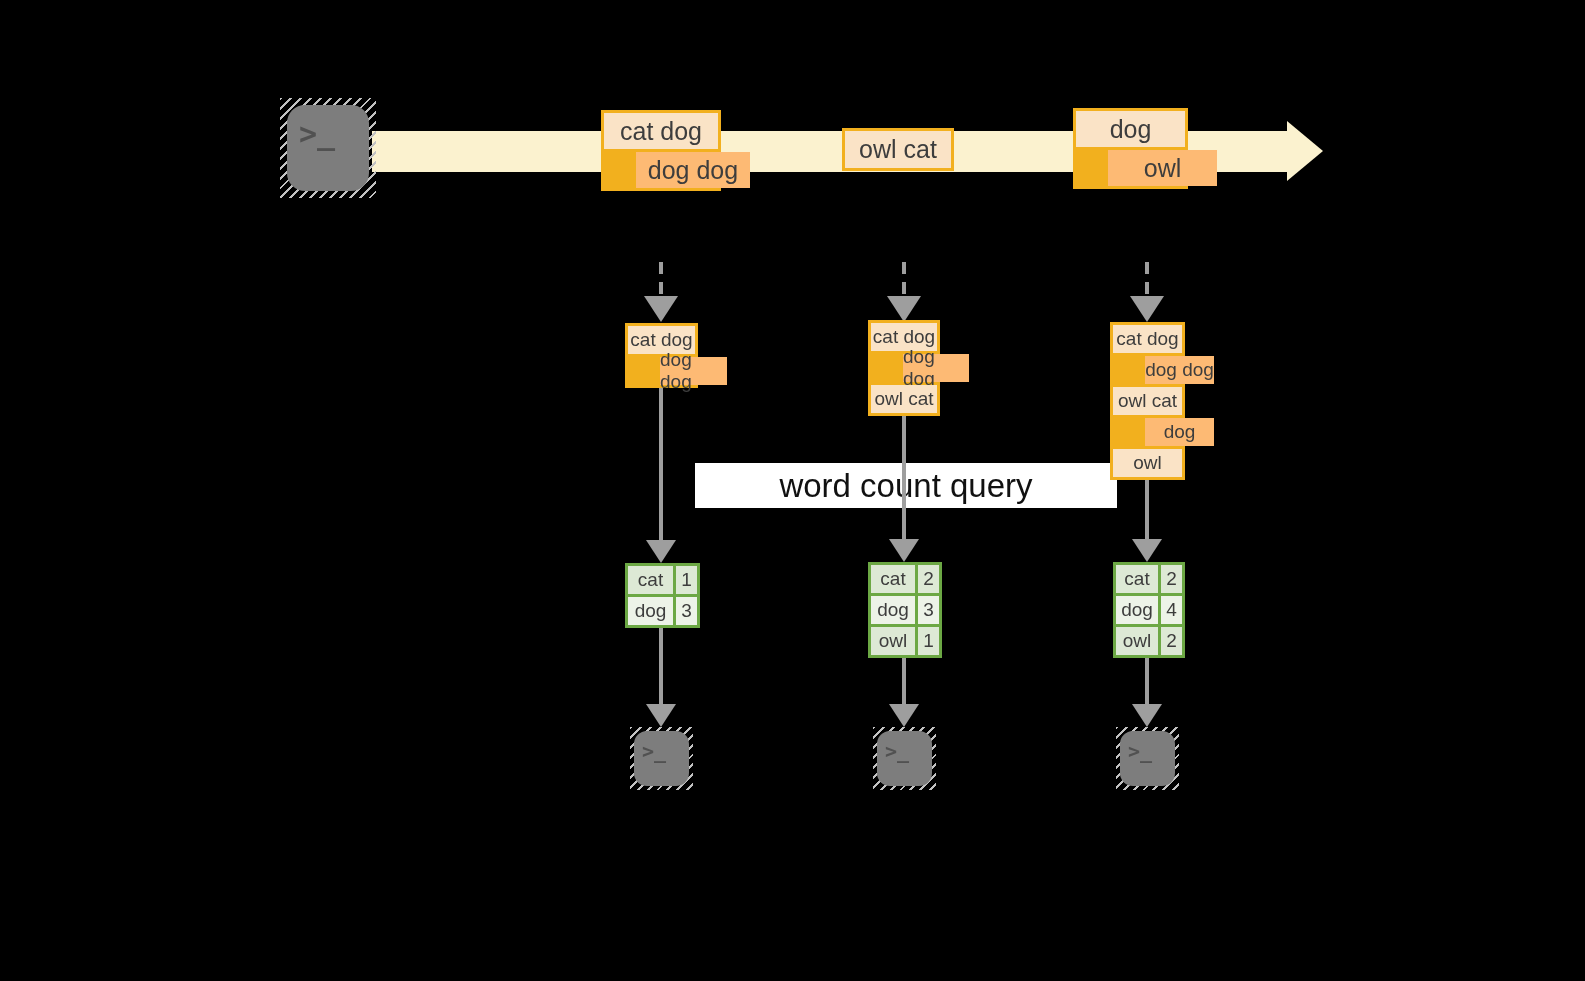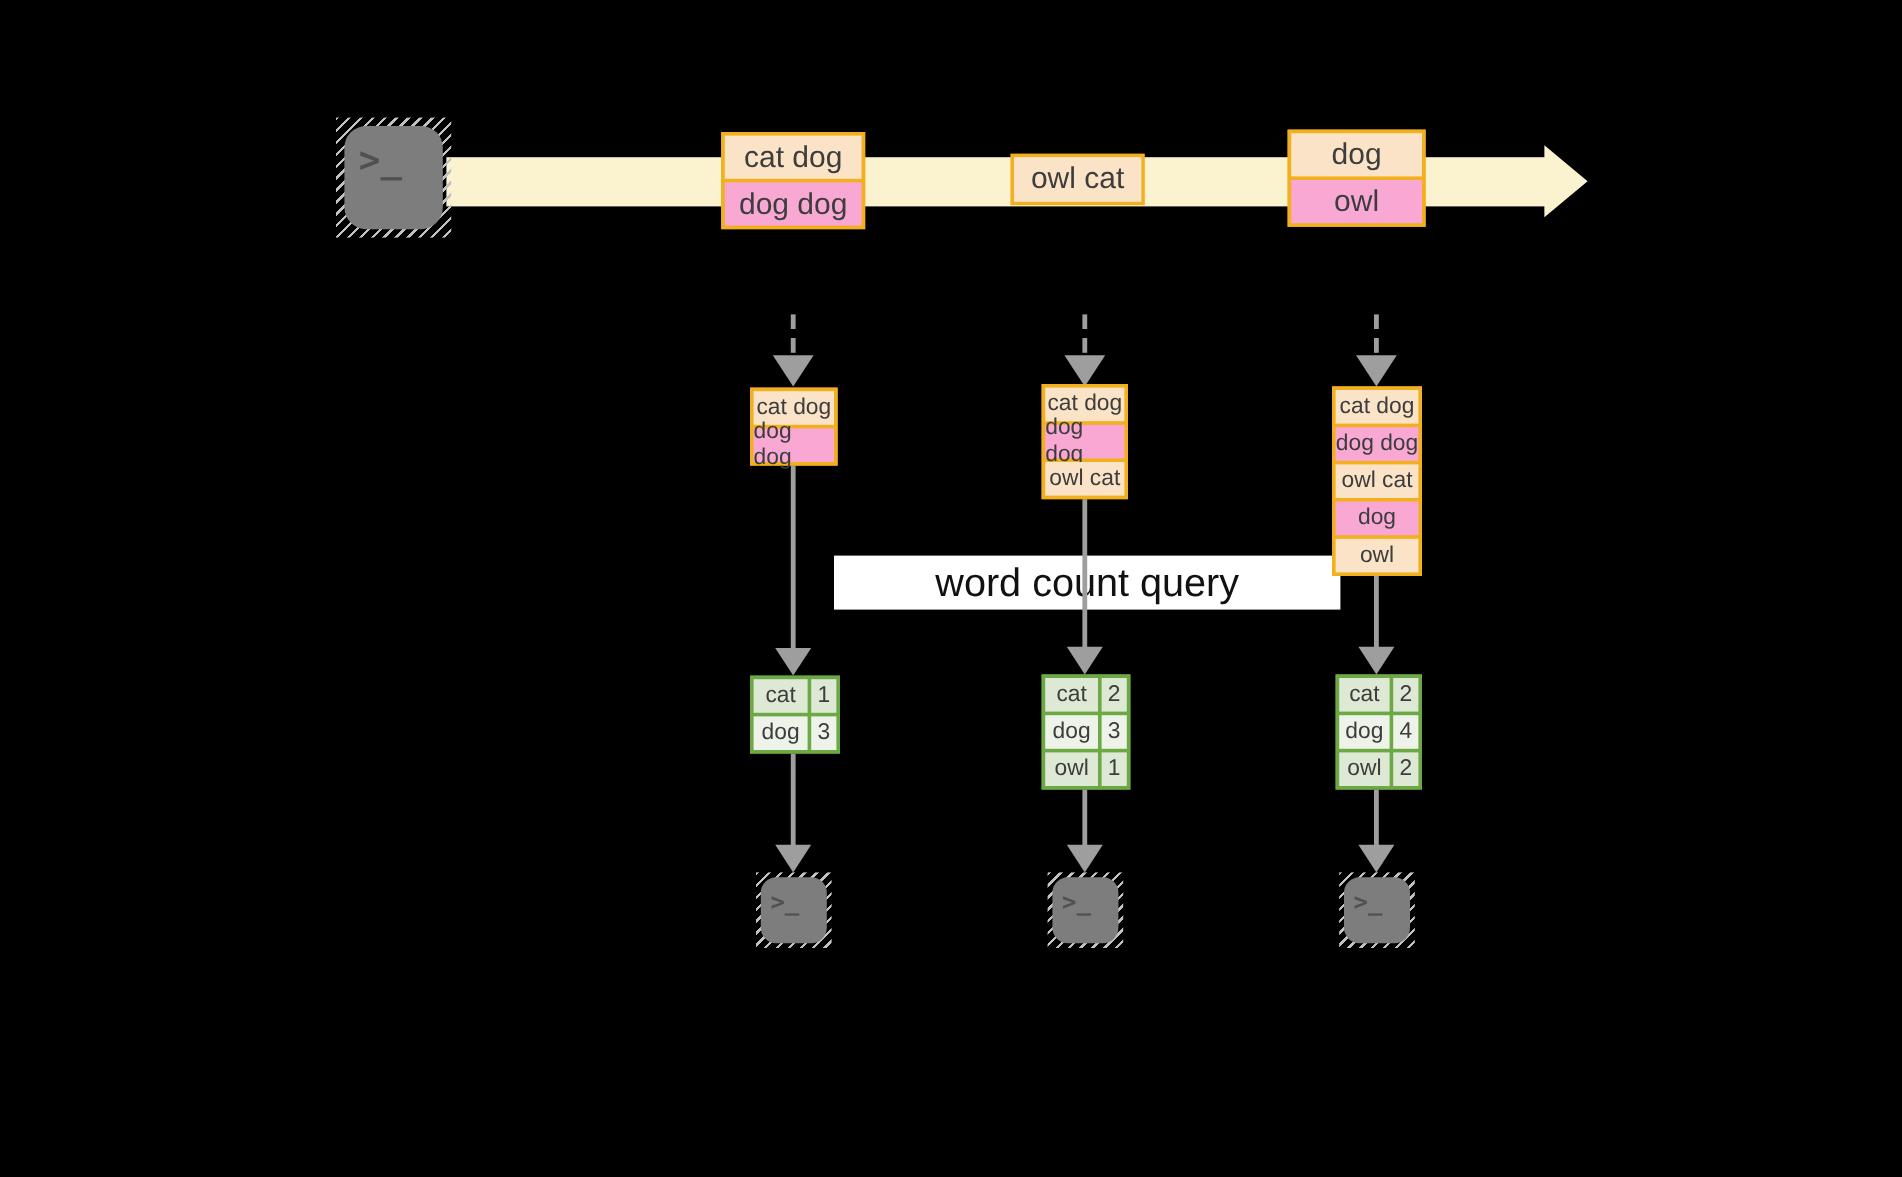--- a/index.html
+++ b/index.html
@@ -27,21 +27,21 @@
     border:3px solid #f2b01e;
     background:#f2b01e;
     display:flex;flex-direction:column;gap:3px;
     z-index:4;
   }
   .orow{
     background:#fae3c6;color:#3d3d3d;
     display:flex;align-items:center;justify-content:center;
     width:100%;
   }
-  .orow.alt{background:#f9a8d4;}
+  .orow.alt{background:#fdba74;margin-left:32px;}
   .ev-row{height:36px;font-size:25px;}
   .ev-row.single{height:37px;}
   .st-row{height:28px;font-size:19px;}
 
   
   .gtable{
     border:3px solid #6ca844;
     background:#6ca844;
     display:flex;flex-direction:column;gap:3px;
     z-index:4;

